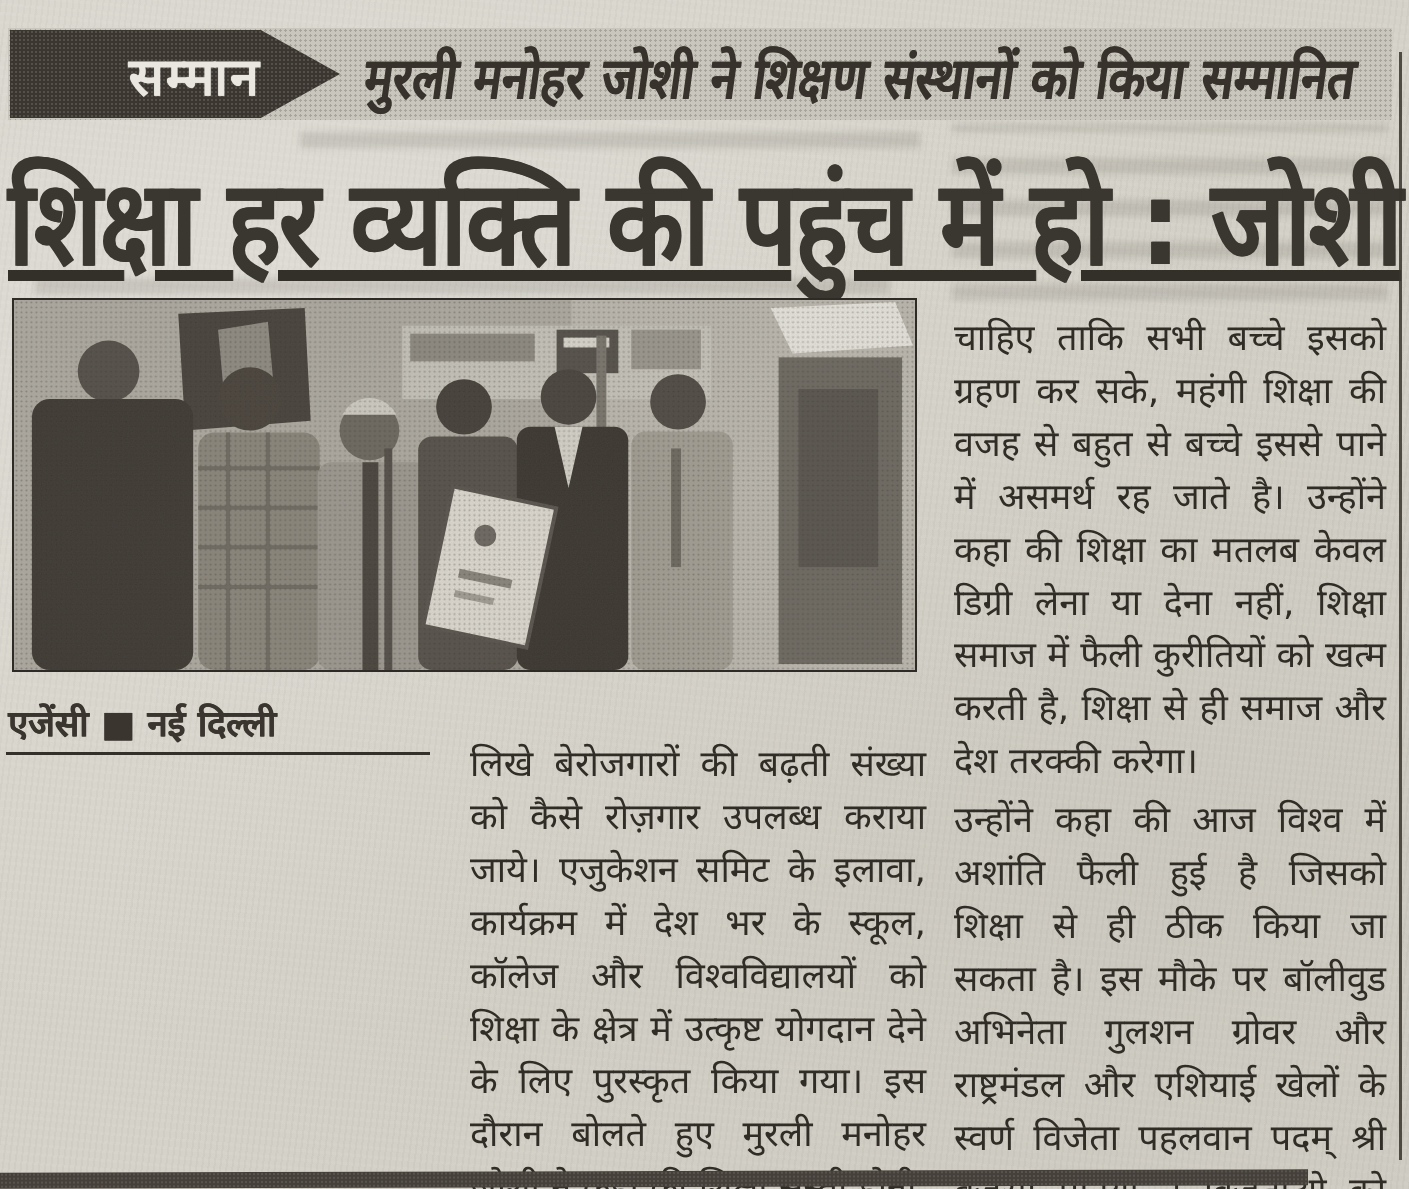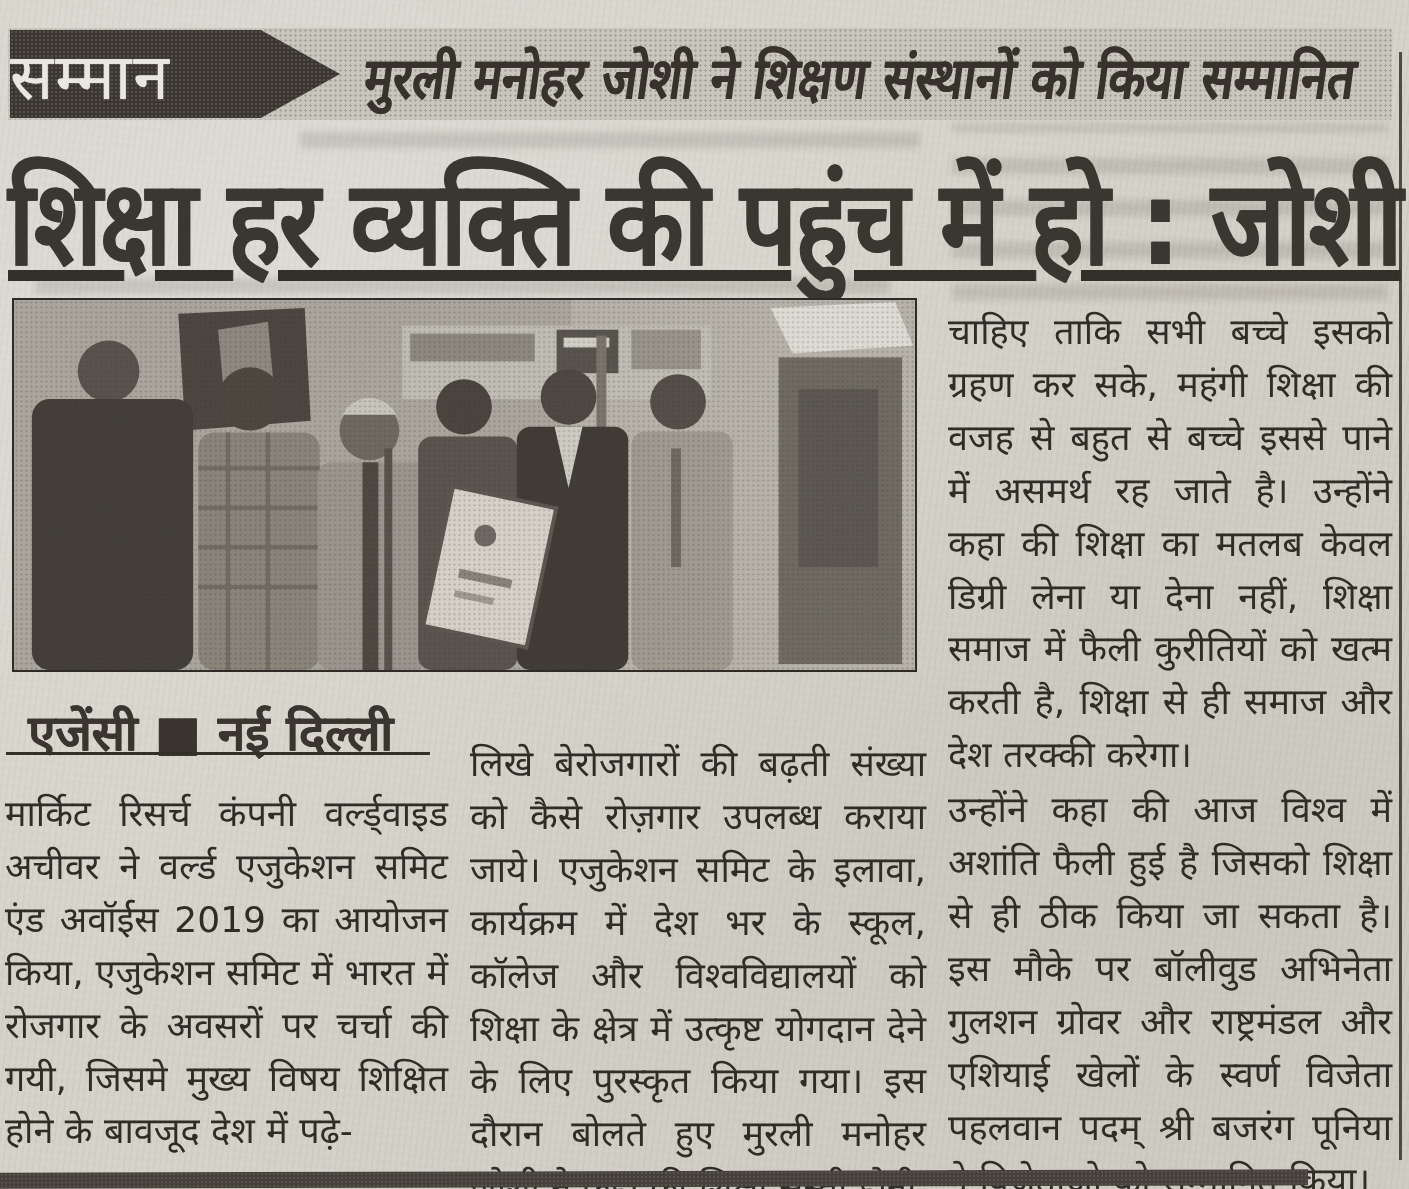--- a/index.html
+++ b/index.html
@@ -26,22 +26,22 @@
   }
   .section-label{
     position:absolute;left:10px;top:30px;width:330px;height:88px;
     clip-path:polygon(0 0,76% 0,100% 50%,76% 100%,0 100%);
     background-image:radial-gradient(rgba(255,255,255,0.13) 1px, transparent 1.2px);
     background-size:4px 4px;
     background-color:#3b3630;
     display:flex;align-items:center;
   }
   .section-label span{
-    display:block;width:76%;text-align:left;
-    font-size:64px;font-weight:400;color:#e9e7e0;
+    display:block;width:76%;text-align:right;
+    font-size:52px;font-weight:700;color:#e9e7e0;
     text-shadow:0 0 1px #fff;
     letter-spacing:2px;
   }
   .banner-title{
     position:absolute;left:365px;top:34px;width:990px;height:84px;
     display:flex;align-items:center;
   }
   .banner-title .inner{display:inline-block;white-space:nowrap;}
   .banner-title .skew{
     display:inline-block;
@@ -66,40 +66,39 @@
   .photo-frame{
     position:absolute;left:12px;top:298px;width:905px;height:374px;
     border:2px solid #2e2b26;box-sizing:border-box;
     background:#b3afa6;
   }
   .photo-frame svg{display:block;width:100%;height:100%;}
 
   
   .byline{
     position:absolute;left:8px;top:698px;width:430px;
-    font-size:49px;font-weight:700;color:#3a362f;
+    font-size:36px;font-weight:700;color:#3a362f;
     text-shadow:0.6px 0 0 #3a362f;
-    margin-left:20px;
   }
   .byline-rule{
     position:absolute;left:6px;top:752px;width:424px;height:3px;
     background:#33302a;
   }
 
   
   .bodytext{
     position:absolute;
     font-size:36px;line-height:1.47;
     text-align:justify;text-justify:inter-word;
     color:#302d27;
   }
   .col-left  {left:5px;  top:788px; width:443px;}
   .col-mid   {left:470px;top:738px; width:456px;}
   .col-right {left:948px;top:306px; width:444px;}
-  .col-right p{margin:0;}
+  .col-right p{margin:6px;}
   .col-right p + p{margin-top:2px;}
 
   
   .right-rule{
     position:absolute;left:1399px;top:52px;width:3px;height:1108px;
     background:#37332d;opacity:0.85;
   }
   .bottom-bar{
     position:absolute;left:0;top:1171px;width:1308px;height:16px;
     background-image:radial-gradient(rgba(255,255,255,0.10) 1px, transparent 1.2px);
@@ -210,21 +209,20 @@
       </g>
 
       <rect x="0" y="0" width="905" height="374" fill="url(#dots)"></rect>
       <rect x="0" y="0" width="905" height="374" filter="url(#grain)" opacity="0.45"></rect>
     </svg>
   </div>
 
   <div class="byline">एजेंसी ■ नई दिल्ली</div>
   <div class="byline-rule"></div>
 
-  <div class="bodytext col-left">मार्किट रिसर्च कंपनी वर्ल्ड्वाइड अचीवर ने वर्ल्ड एजुकेशन समिट एंड अवॉर्ईस 2019 का आयोजन किया,  एजुकेशन समिट में भारत में रोजगार के अवसरों पर चर्चा की गयी, जिसमे मुख्य विषय शिक्षित होने के बावजूद देश में पढ़े-</div>
   <div class="bodytext col-mid">लिखे बेरोजगारों की बढ़ती संख्या को कैसे रोज़गार उपलब्ध कराया जाये।  एजुकेशन समिट के इलावा, कार्यक्रम में देश भर के स्कूल, कॉलेज और विश्वविद्यालयों को शिक्षा के क्षेत्र में उत्कृष्ट योगदान देने के लिए पुरस्कृत किया गया। इस दौरान बोलते हुए मुरली मनोहर जोशी ने कहा की शिक्षा सस्ती होनी</div>
   <div class="bodytext col-right">
     <p>चाहिए  ताकि सभी बच्चे इसको ग्रहण कर सके, महंगी  शिक्षा की वजह से बहुत से बच्चे इससे पाने में असमर्थ रह जाते है। उन्होंने कहा की शिक्षा का मतलब केवल डिग्री लेना या देना नहीं, शिक्षा समाज में फैली कुरीतियों को खत्म करती है, शिक्षा से ही समाज और देश तरक्की करेगा।</p>
     <p>उन्होंने कहा की आज विश्व में अशांति फैली हुई है जिसको शिक्षा से ही ठीक किया जा सकता है। इस मौके पर बॉलीवुड अभिनेता गुलशन ग्रोवर और राष्ट्रमंडल और एशियाई खेलों के स्वर्ण विजेता पहलवान पदम् श्री बजरंग पूनिया ने विजेताओ को सम्मानित किया।</p>
   </div>
 
   <div class="right-rule"></div>
   <div class="bottom-bar"></div>
 
 </div>

